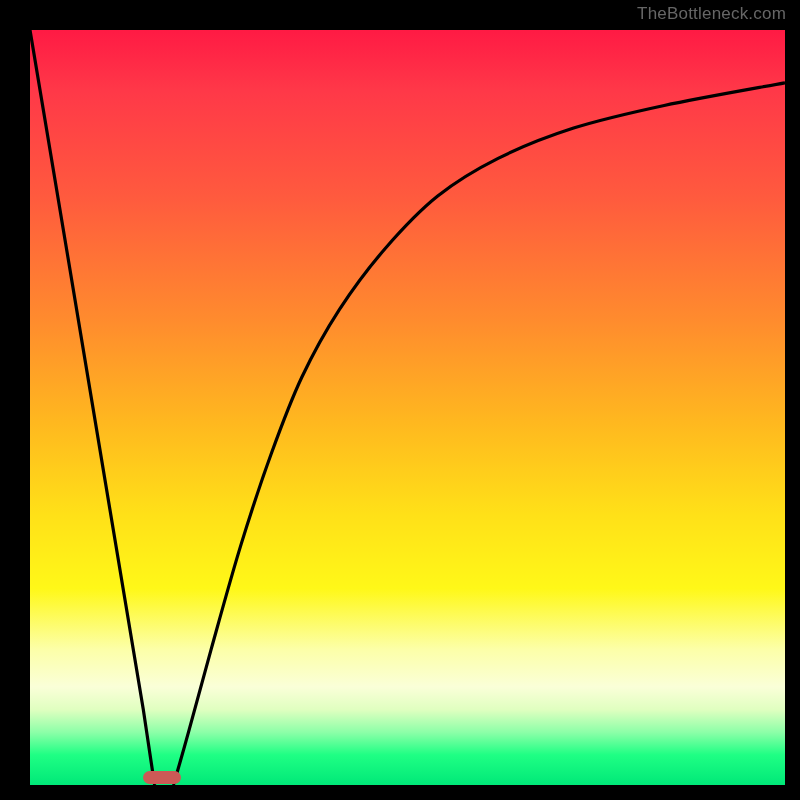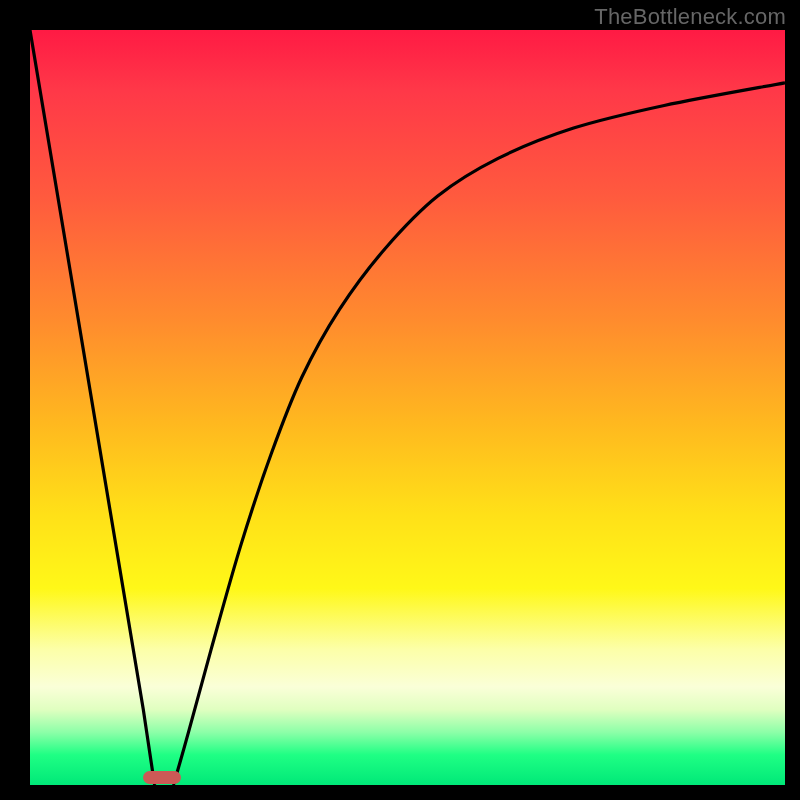--- a/index.html
+++ b/index.html
@@ -39,21 +39,21 @@
       #1fff84 96%,
       #00e878 100%
     );
     overflow: hidden;
   }
   .watermark {
     position: absolute;
     top: 4px;
     right: 14px;
     color: #666;
-    font-size: 22px;
+    font-size: 17px;
     font-weight: 400;
     letter-spacing: 0.2px;
     z-index: 5;
   }
   .curve {
     position: absolute;
     left: 0; top: 0;
     width: 755px;
     height: 755px;
   }

